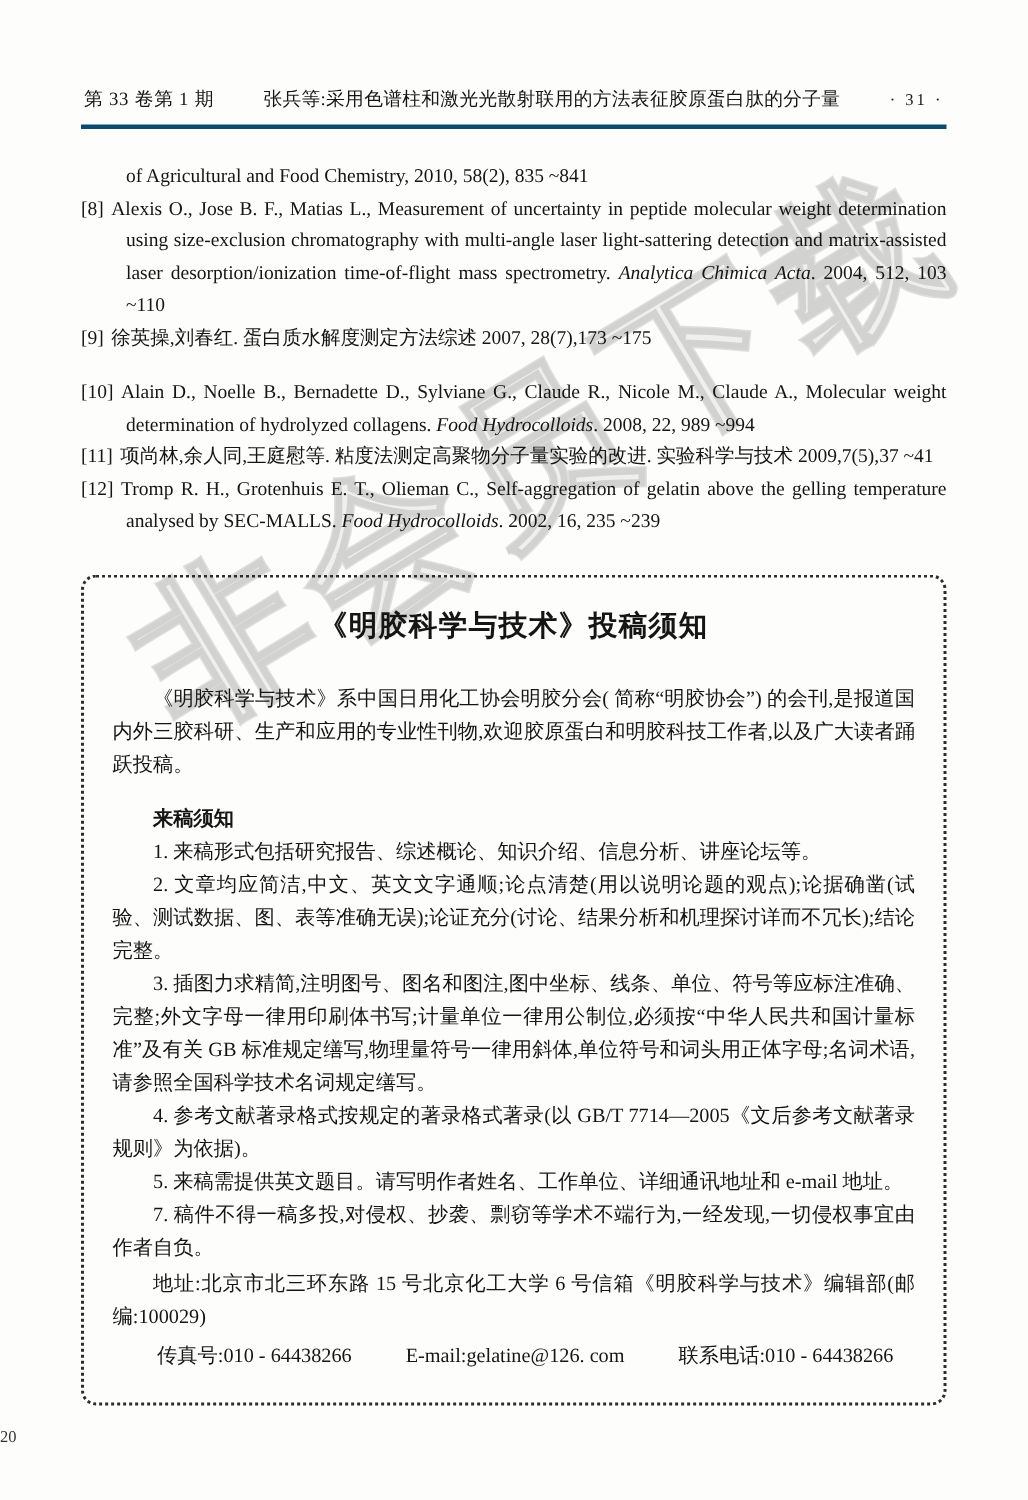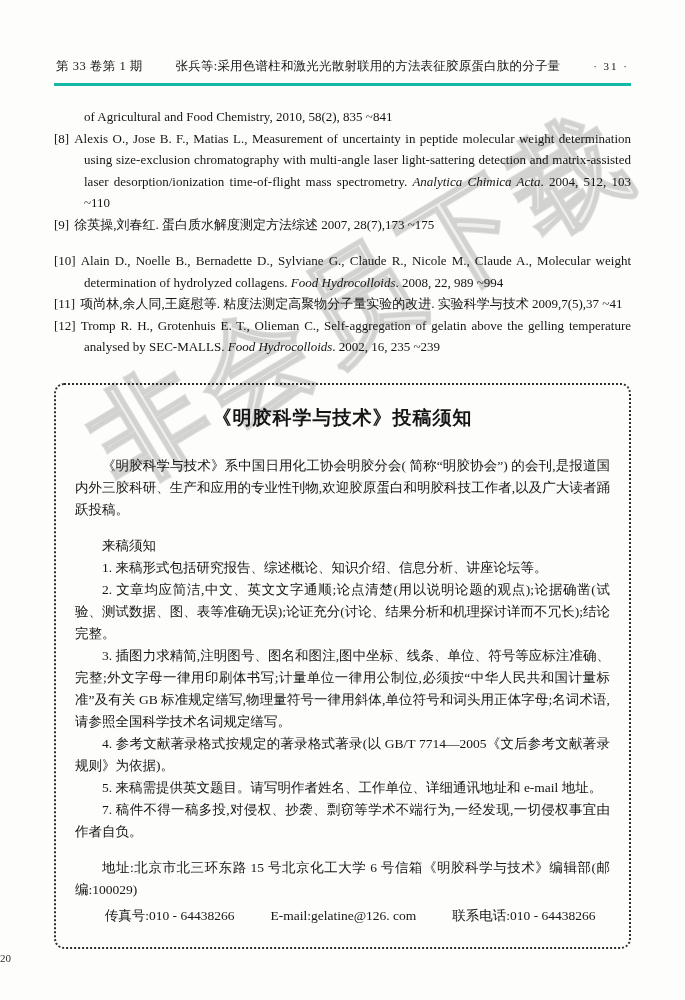--- a/index.html
+++ b/index.html
@@ -18,21 +18,21 @@
     z-index: 0; transform: rotate(-31deg); transform-origin: center;
     font-family: "Liberation Sans", "DejaVu Sans", sans-serif;
     font-size: 112px; font-weight: 700; letter-spacing: 10px;
     color: rgba(60,60,60,0.07); -webkit-text-stroke: 2px rgba(60,60,60,0.16);
     white-space: nowrap; pointer-events: none; user-select: none;
   }
   .content { position: relative; z-index: 1; padding: 58px 54px 0 54px; }
   .page-header {
     display: flex; justify-content: space-between; align-items: baseline;
     font-size: 12.5px; padding: 0 2px 8px 2px;
-    border-bottom: 3px solid #14b8a6;
+    border-bottom: 3px solid #0c4a6e;
   }
   .header-issue { letter-spacing: 0.5px; }
   .header-article-title { letter-spacing: 0.2px; }
   .header-page-marker { font-size: 11px; letter-spacing: 2px; }
   .refs {
     display: flex; gap: 15px; margin-top: 20px;
     font-size: 13px; line-height: 21.5px; text-align: justify; flex-direction: column;
   }
   .ref-col { flex: 1; min-width: 0; }
   .ref { padding-left: 30px; text-indent: -30px; }
@@ -45,24 +45,24 @@
     font-size: 13.5px; line-height: 22px; text-align: justify;
   }
   .notice-title {
     text-align: center; font-family: "Liberation Sans", "DejaVu Sans", sans-serif;
     font-weight: bold; font-size: 19px; letter-spacing: 1px;
     margin: 10px 0 26px 0; text-indent: 0;
   }
   .notice-intro { text-indent: 2em; margin-bottom: 14px; }
   .notice-heading {
     font-family: "Liberation Sans", "DejaVu Sans", sans-serif;
-    font-weight: normal; text-indent: 2em;
+    font-weight: bold; text-indent: 2em;
   }
   .notice-item { text-indent: 2em; }
-  .notice-address { text-indent: 2em; margin-top: 14px; }
+  .notice-address { text-indent: 2em; margin-top: 2px; }
   .notice-contact {
     display: flex; gap: 36px; padding-left: 2.2em; margin-top: 4px;
     white-space: nowrap;
   }
   .page-footer {
     position: absolute; left: 0; right: 0; bottom: 36px; z-index: 1;
     text-align: left; font-size: 11px; color: #333;
   }
 </style>
 </head>

